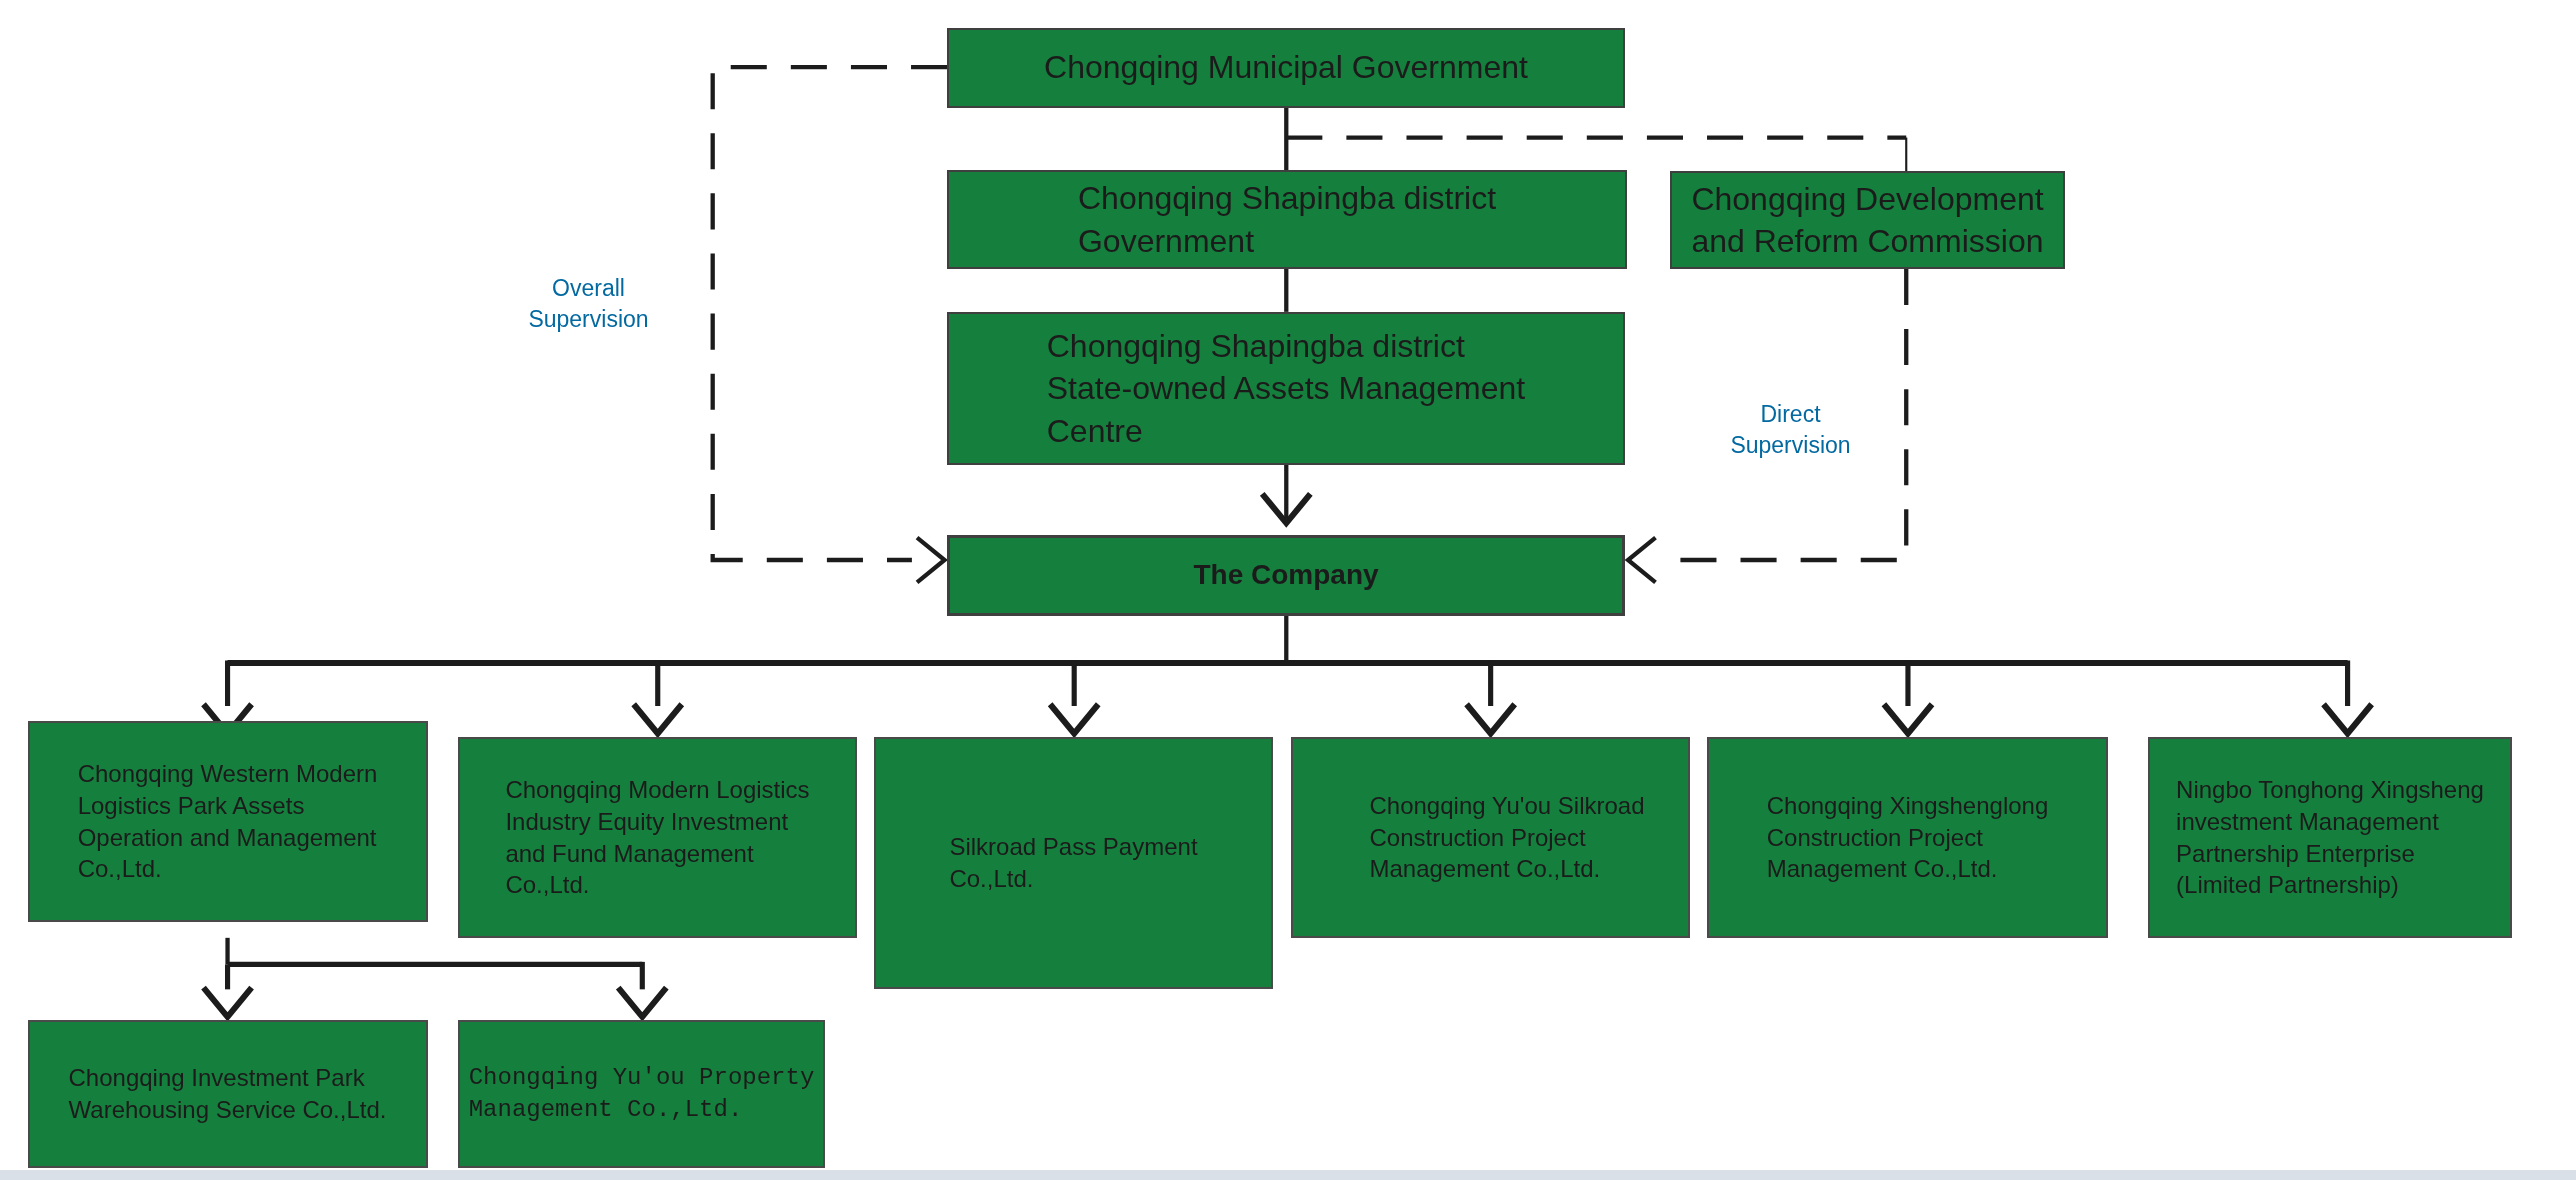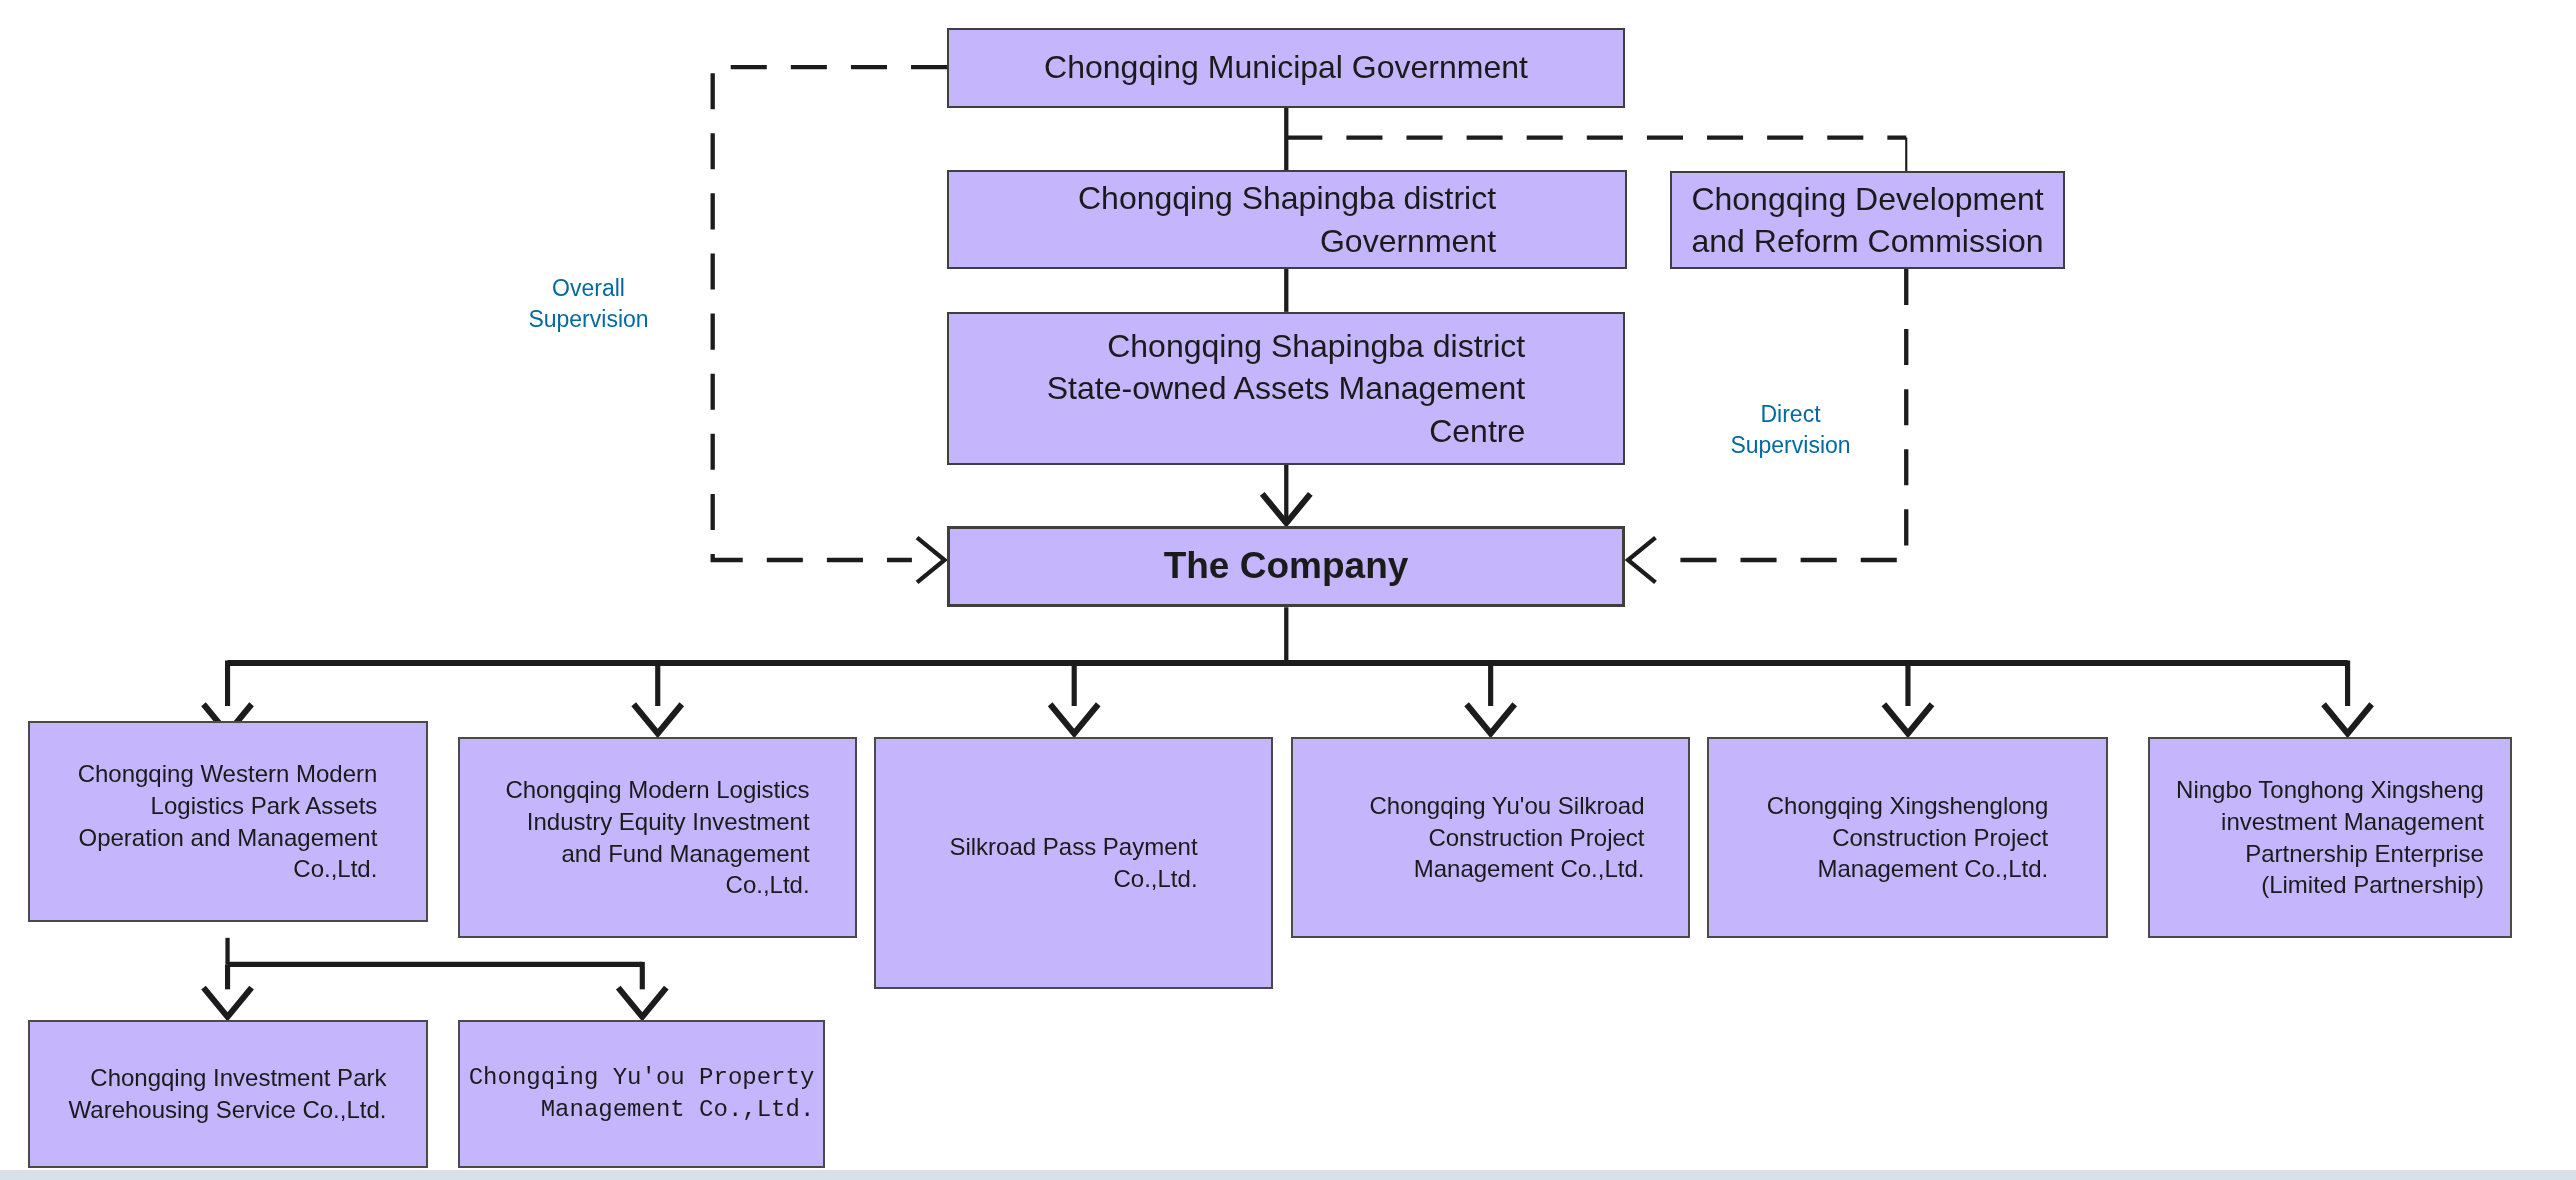--- a/index.html
+++ b/index.html
@@ -9,32 +9,32 @@
     font-family:"Liberation Sans", sans-serif;
     position:relative;
     overflow:hidden;
     color:#1b1b1b;
   }
   #stage{position:absolute;left:0;top:0;width:2576px;height:1181px;}
   #connectors{position:absolute;left:0;top:0;width:2576px;height:1181px;}
 
   .node{
     position:absolute;
-    background:#c4b5fd;
+    background:#15803d;
     border:2.6px solid #3f3f3f;
     display:flex;align-items:center;justify-content:center;
-    text-align:right;
+    text-align:left;
     white-space:pre-line;
     box-sizing:border-box;
     line-height:1.32;
     z-index:2;
   }
   .lvl1{font-size:32px;}
   .sub{font-size:24px;border-color:#4a4a4a;}
-  .company{font-size:37px;font-weight:bold;border-width:3.4px;}
+  .company{font-size:28px;font-weight:bold;border-width:3.4px;margin-top:9px;}
 
   .edge-label{
     position:absolute;
     font-size:23px;
     line-height:1.35;
     text-align:center;
     white-space:pre-line;
     color:#0369a1;
     z-index:2;
   }

